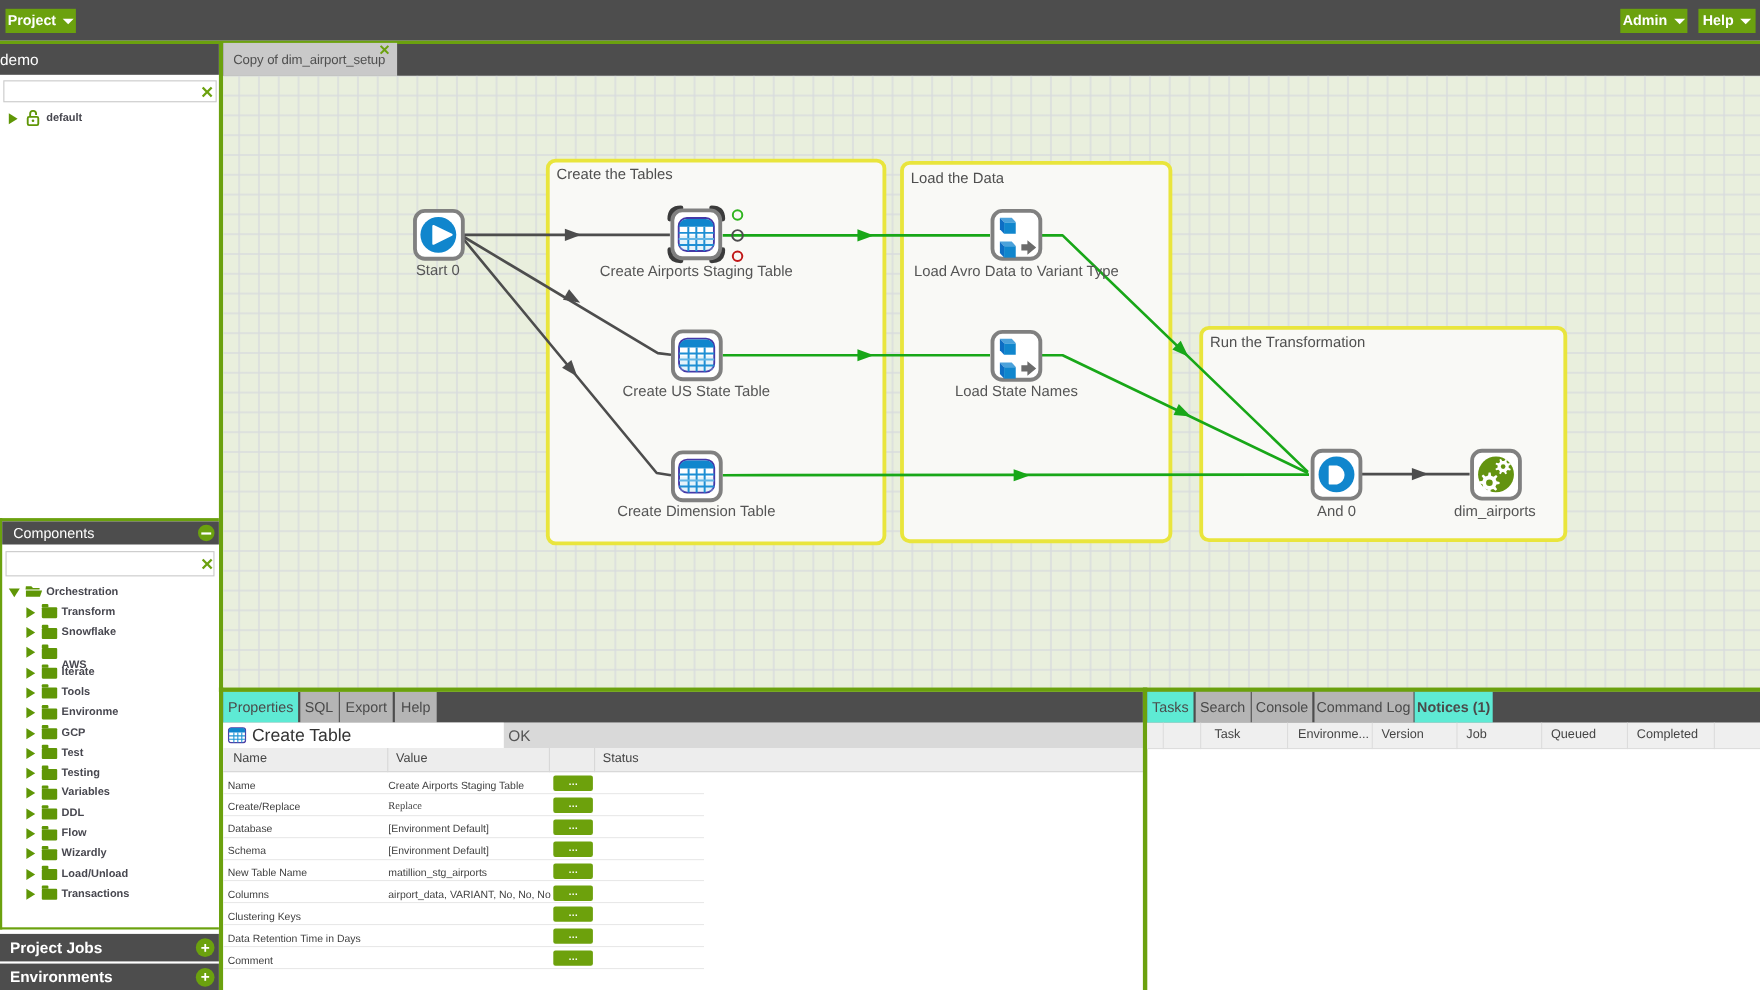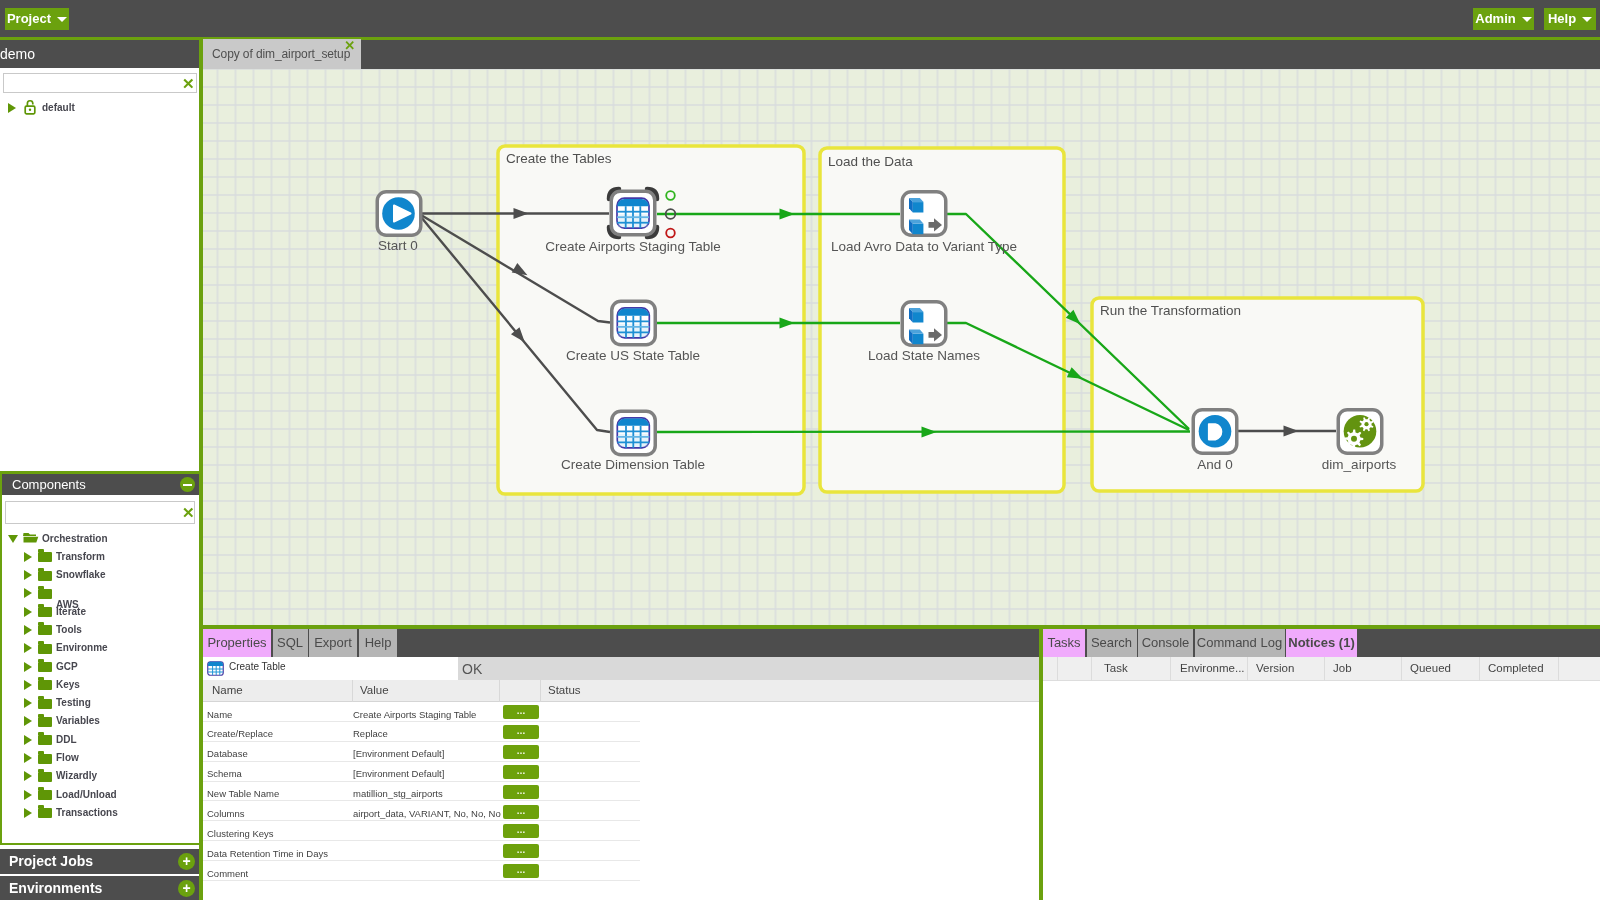--- a/index.html
+++ b/index.html
@@ -32,21 +32,21 @@
   background-size:18px 18px; background-position:13.5px 17px; }
 #diagram { left:203px; top:40px; width:1397px; height:585px; }
 
 #bl { left:203px; top:629px; width:836px; height:271px; background:#fff; }
 #br { left:1043px; top:629px; width:557px; height:271px; background:#fff; }
 #bltop { left:199px; top:625px; width:1401px; height:4px; background:#6ba10e; }
 #bdiv { left:1039px; top:625px; width:4px; height:275px; background:#6ba10e; }
 .tabrow { position:absolute; background:#4d4d4d; }
 .tab { position:absolute; top:629px; height:28px; line-height:28px; text-align:center; font-size:13px;
   color:#4a4a4a; background:#b5b5b5; }
-.tab.active { background:#f0abfc; }
+.tab.active { background:#5eead4; }
 .propname { position:absolute; font-size:9.5px; color:#3f3f3f; }
 .propval { position:absolute; font-size:9.5px; color:#3f3f3f; }
 .dots { position:absolute; width:36px; height:14px; background:#6da10c; border-radius:2px;
   color:#fff; font-size:9px; font-weight:bold; text-align:center; line-height:12px; }
 .colhdr { position:absolute; font-size:11.5px; font-weight:normal; color:#444; }
 .treerow { position:absolute; font-size:10px; color:#47474f; font-weight:700; }
 .tri-r { position:absolute; width:0; height:0; border-top:5px solid transparent;
   border-bottom:5px solid transparent; border-left:8px solid #5f9606; }
 .tri-d { position:absolute; width:0; height:0; border-left:5.5px solid transparent;
   border-right:5.5px solid transparent; border-top:8px solid #5f9606; }
@@ -108,21 +108,21 @@
     <div class="folder" style="left:38px; top:625.4000000000001px;"></div>
     <div class="treerow" style="left:56px; top:623.9000000000001px;">Tools</div>
     <div class="tri-r" style="left:24px; top:643.2px;"></div>
     <div class="folder" style="left:38px; top:643.7px;"></div>
     <div class="treerow" style="left:56px; top:642.2px;">Environme</div>
     <div class="tri-r" style="left:24px; top:661.5px;"></div>
     <div class="folder" style="left:38px; top:662px;"></div>
     <div class="treerow" style="left:56px; top:660.5px;">GCP</div>
     <div class="tri-r" style="left:24px; top:679.8000000000001px;"></div>
     <div class="folder" style="left:38px; top:680.3000000000001px;"></div>
-    <div class="treerow" style="left:56px; top:678.8000000000001px;">Keys</div>
+    <div class="treerow" style="left:56px; top:678.8000000000001px;">Test</div>
     <div class="tri-r" style="left:24px; top:698.1px;"></div>
     <div class="folder" style="left:38px; top:698.6px;"></div>
     <div class="treerow" style="left:56px; top:697.1px;">Testing</div>
     <div class="tri-r" style="left:24px; top:716.4000000000001px;"></div>
     <div class="folder" style="left:38px; top:716.9000000000001px;"></div>
     <div class="treerow" style="left:56px; top:715.4000000000001px;">Variables</div>
     <div class="tri-r" style="left:24px; top:734.7px;"></div>
     <div class="folder" style="left:38px; top:735.2px;"></div>
     <div class="treerow" style="left:56px; top:733.7px;">DDL</div>
     <div class="tri-r" style="left:24px; top:753px;"></div>
@@ -280,38 +280,38 @@
   <rect x="0.75" y="0.75" width="15.5" height="13.5" rx="2.5" fill="#fff" stroke="#4b3fa5" stroke-width="1.2"></rect>
   <path d="M1 5 h15 v-2 a2.5 2.5 0 0 0 -2.5 -2.2 h-10 a2.5 2.5 0 0 0 -2.5 2.2 z" fill="#1086cd"></path>
   <g stroke="#2196d6" stroke-width="1">
     <line x1="5.6" y1="5" x2="5.6" y2="14"></line>
       <line x1="9.2" y1="5" x2="9.2" y2="14"></line>
       <line x1="12.8" y1="5" x2="12.8" y2="14"></line>
     <line x1="1" y1="8" x2="16" y2="8"></line>
       <line x1="1" y1="11" x2="16" y2="11"></line>
   </g>
 </svg>
-<div class="abs" style="left:229px; top:661px; font-size:10px; color:#333;">Create Table</div>
+<div class="abs" style="left:229px; top:661px; font-size:16px; color:#333;">Create Table</div>
 <div class="abs" style="left:462px; top:661px; font-size:14px; color:#555;">OK</div>
 
 <div class="abs" style="left:203px; top:680px; width:836px; height:22px; background:#ededed; border-bottom:1px solid #d5d5d5;"></div>
 <div class="abs" style="left:351.5px; top:680px; width:1px; height:22px; background:#d8d8d8;"></div>
 <div class="abs" style="left:499px; top:680px; width:1px; height:22px; background:#d8d8d8;"></div>
 <div class="abs" style="left:540px; top:680px; width:1px; height:22px; background:#d8d8d8;"></div>
 <div class="colhdr" style="left:212px; top:684px;">Name</div>
 <div class="colhdr" style="left:360px; top:684px;">Value</div>
 <div class="colhdr" style="left:548px; top:684px;">Status</div>
 <div id="proprows">
     <div class="abs" style="left:203px; top:702px; width:437px; height:19.9px; border-bottom:1px solid #e8e8e8;"></div>
     <div class="propname" style="left:207px; top:708.5px;">Name</div>
     <div class="propval" style="left:353px; top:708.5px;">Create Airports Staging Table</div>
     <div class="dots" style="left:503px; top:705px;">…</div>
     <div class="abs" style="left:203px; top:721.9px; width:437px; height:19.9px; border-bottom:1px solid #e8e8e8;"></div>
     <div class="propname" style="left:207px; top:728.4px;">Create/Replace</div>
-    <div class="propval" style="left:353px; top:728.4px;">Replace</div>
+    <div class="propval" style="left:353px; top:728.4px;font-family:Liberation Serif, serif;">Replace</div>
     <div class="dots" style="left:503px; top:724.9px;">…</div>
     <div class="abs" style="left:203px; top:741.8px; width:437px; height:19.9px; border-bottom:1px solid #e8e8e8;"></div>
     <div class="propname" style="left:207px; top:748.3px;">Database</div>
     <div class="propval" style="left:353px; top:748.3px;">[Environment Default]</div>
     <div class="dots" style="left:503px; top:744.8px;">…</div>
     <div class="abs" style="left:203px; top:761.7px; width:437px; height:19.9px; border-bottom:1px solid #e8e8e8;"></div>
     <div class="propname" style="left:207px; top:768.2px;">Schema</div>
     <div class="propval" style="left:353px; top:768.2px;">[Environment Default]</div>
     <div class="dots" style="left:503px; top:764.7px;">…</div>
     <div class="abs" style="left:203px; top:781.6px; width:437px; height:19.9px; border-bottom:1px solid #e8e8e8;"></div>

